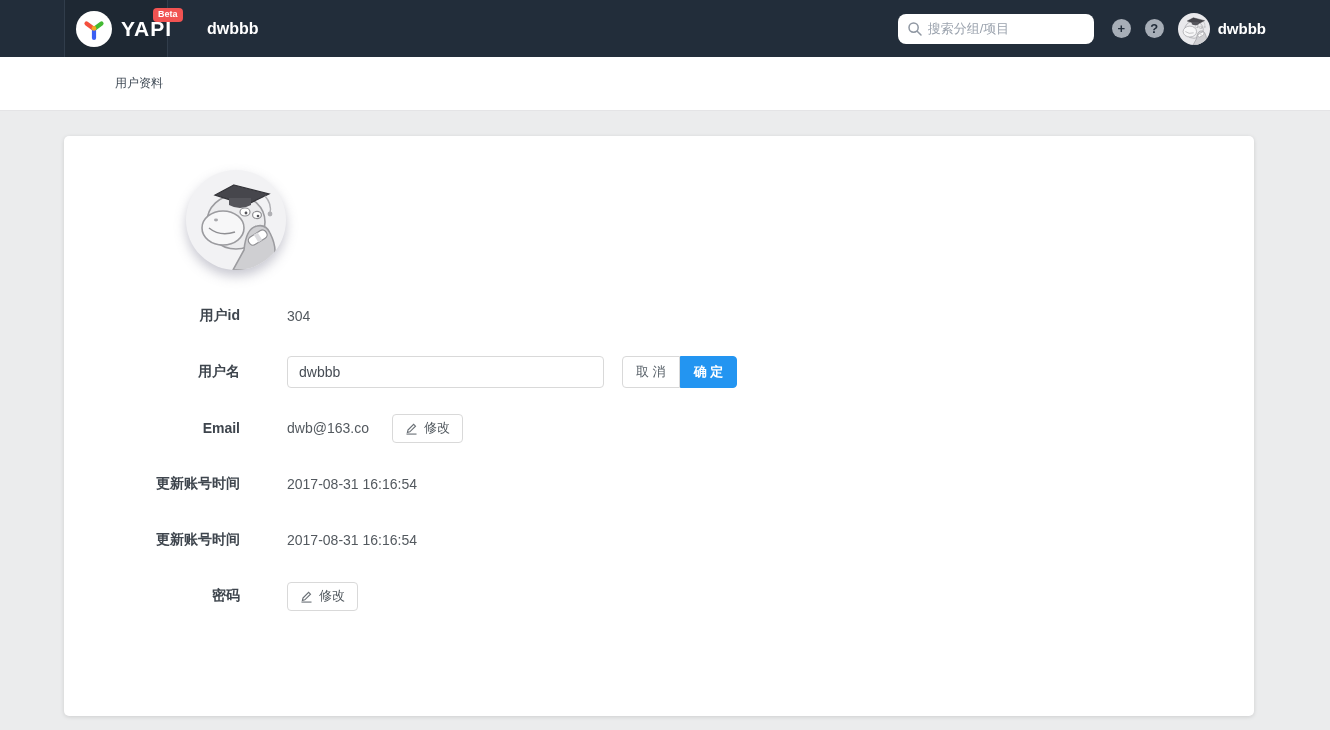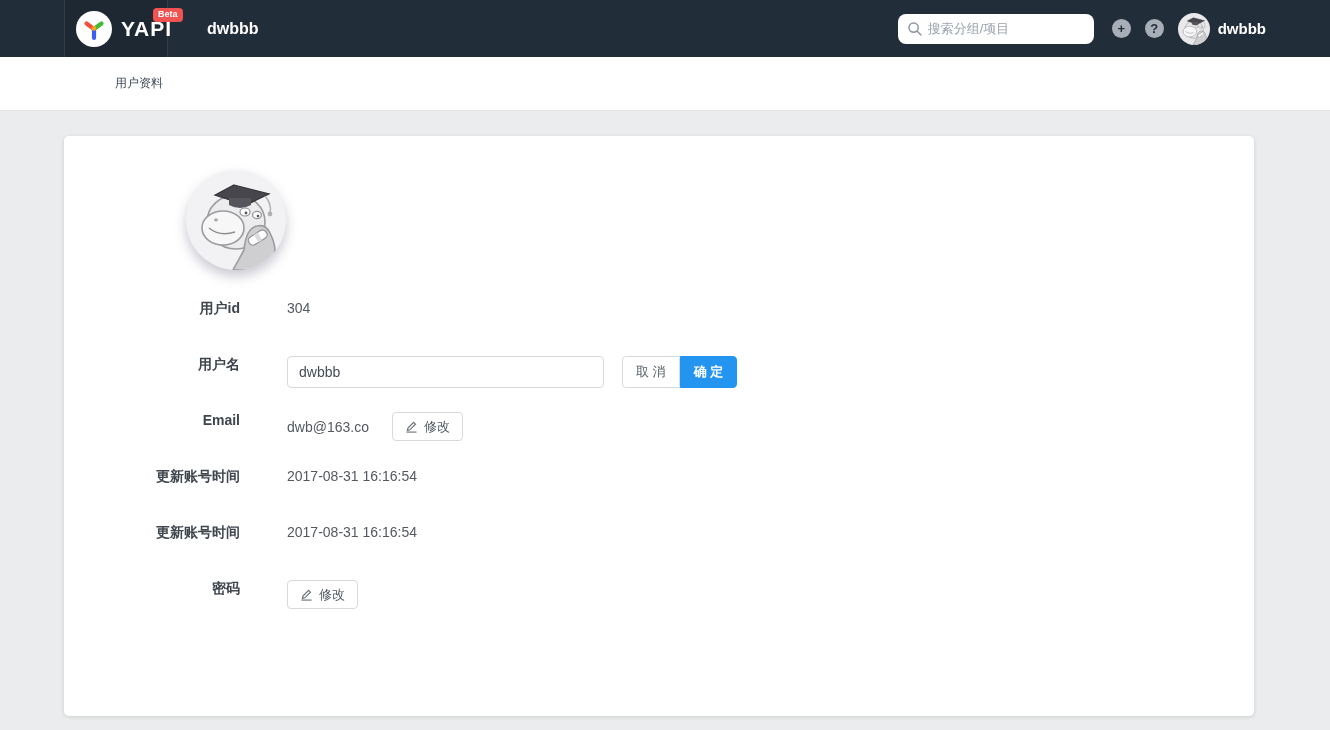--- a/index.html
+++ b/index.html
@@ -160,21 +160,21 @@
     border-radius: 50%;
     background: #f2f2f4;
     box-shadow: 0 6px 12px rgba(110,110,135,0.38);
     overflow: hidden;
   }
   .avatar-wrap svg { width: 100px; height: 100px; display: block; }
 
   .rows { margin-top: 30px; }
   .row {
     display: flex;
-    align-items: flex-start;
+    align-items: center;
     height: 32px;
     margin-bottom: 24px;
   }
   .row-label {
     width: 176px;
     text-align: right;
     font-size: 14px;
     font-weight: 600;
     color: #3e454d;
     flex: none;

